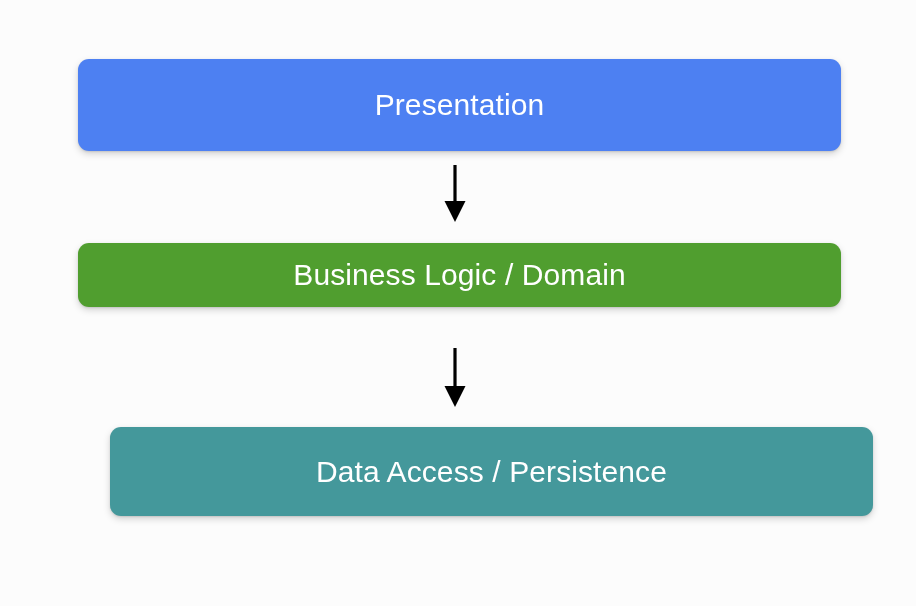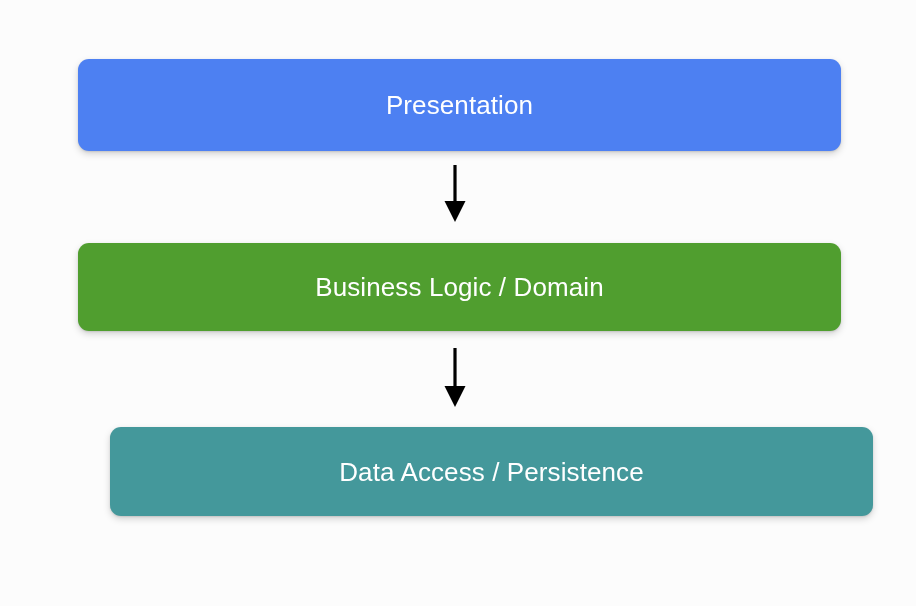--- a/index.html
+++ b/index.html
@@ -24,34 +24,34 @@
     border-radius: 11px;
     display: flex;
     align-items: center;
     justify-content: center;
     box-shadow: 0 3px 7px rgba(0,0,0,0.17), 0 1px 2px rgba(0,0,0,0.10);
     box-sizing: border-box;
   }
   .layer-label {
     color: #ffffff;
     font-family: "Liberation Sans", sans-serif;
-    font-size: 26px;
+    font-size: 30px;
     font-weight: 400;
     letter-spacing: 0.1px;
     line-height: 1;
     text-align: center;
     white-space: nowrap;
     user-select: none;
   }
   
   #box-presentation {
     left: 78px;  top: 59px;  width: 763px; height: 92px;
   }
   #box-business {
-    left: 78px;  top: 243px; width: 763px; height: 88px;
+    left: 78px;  top: 243px; width: 763px; height: 64px;
   }
   #box-data {
     left: 73px;  top: 427px; width: 763px; height: 89px; margin-left: 37px;
   }
   .flow-arrow {
     position: absolute;
     left: 0;
     top: 0;
     overflow: visible;
   }

